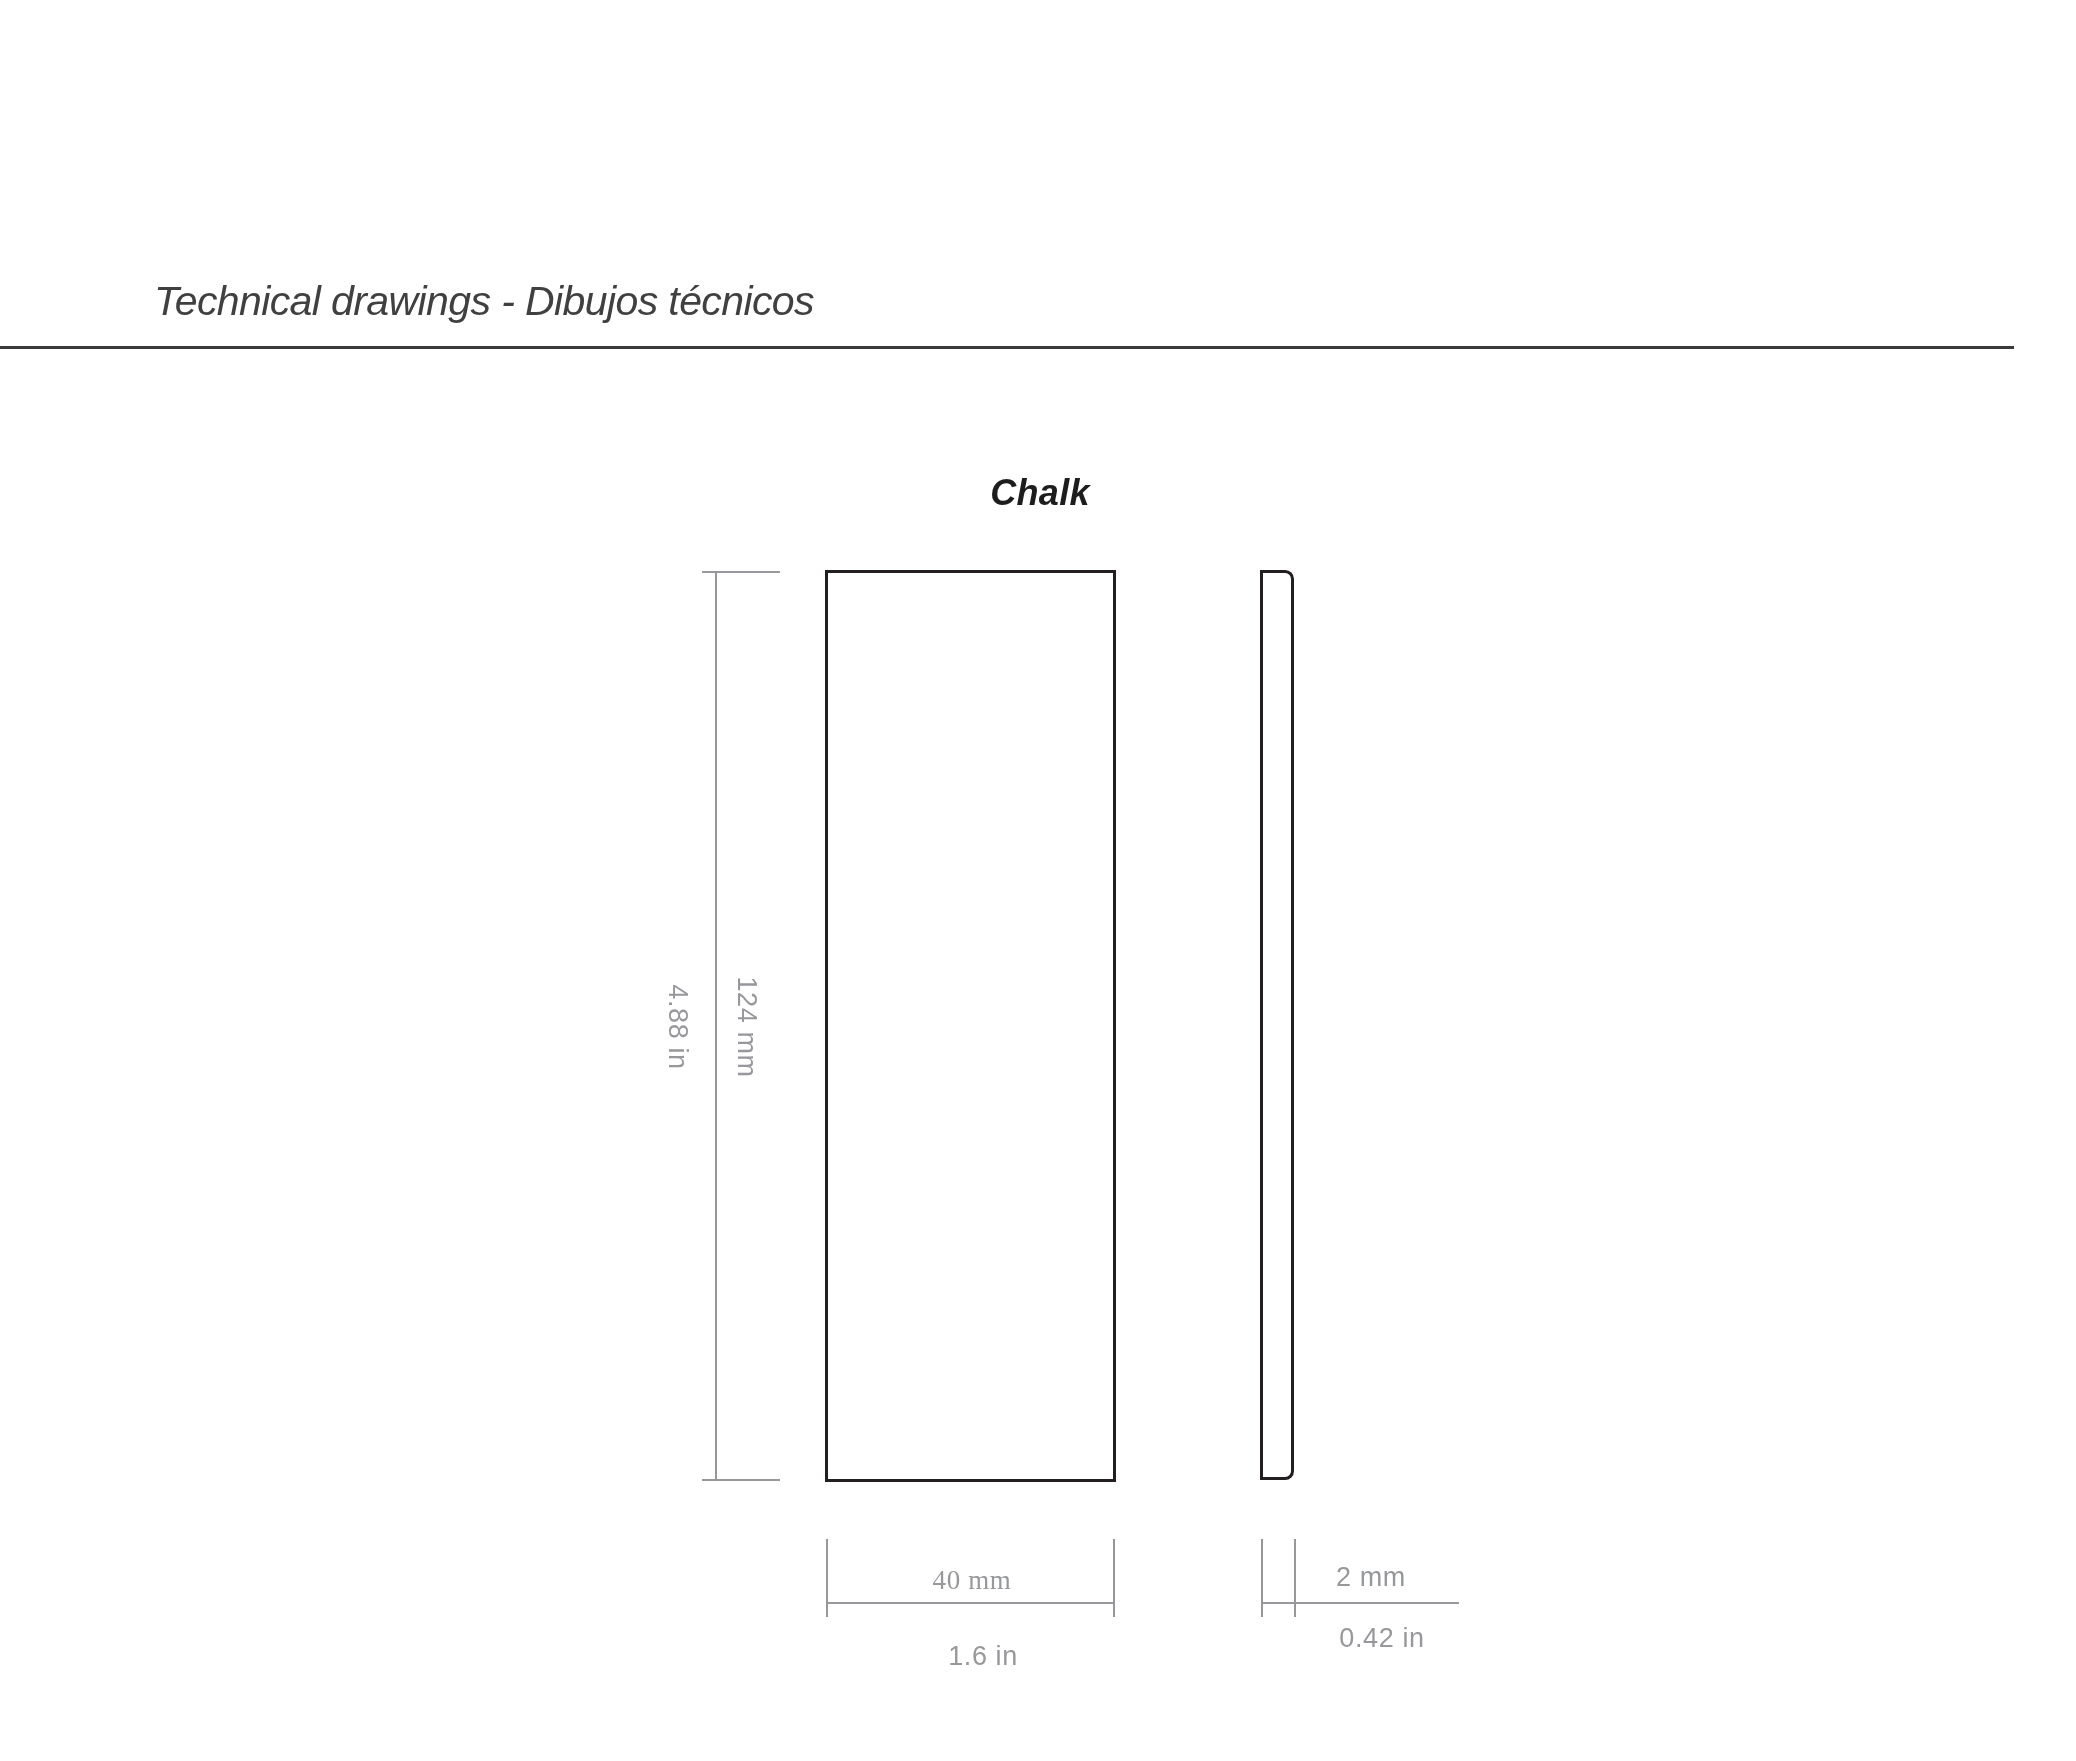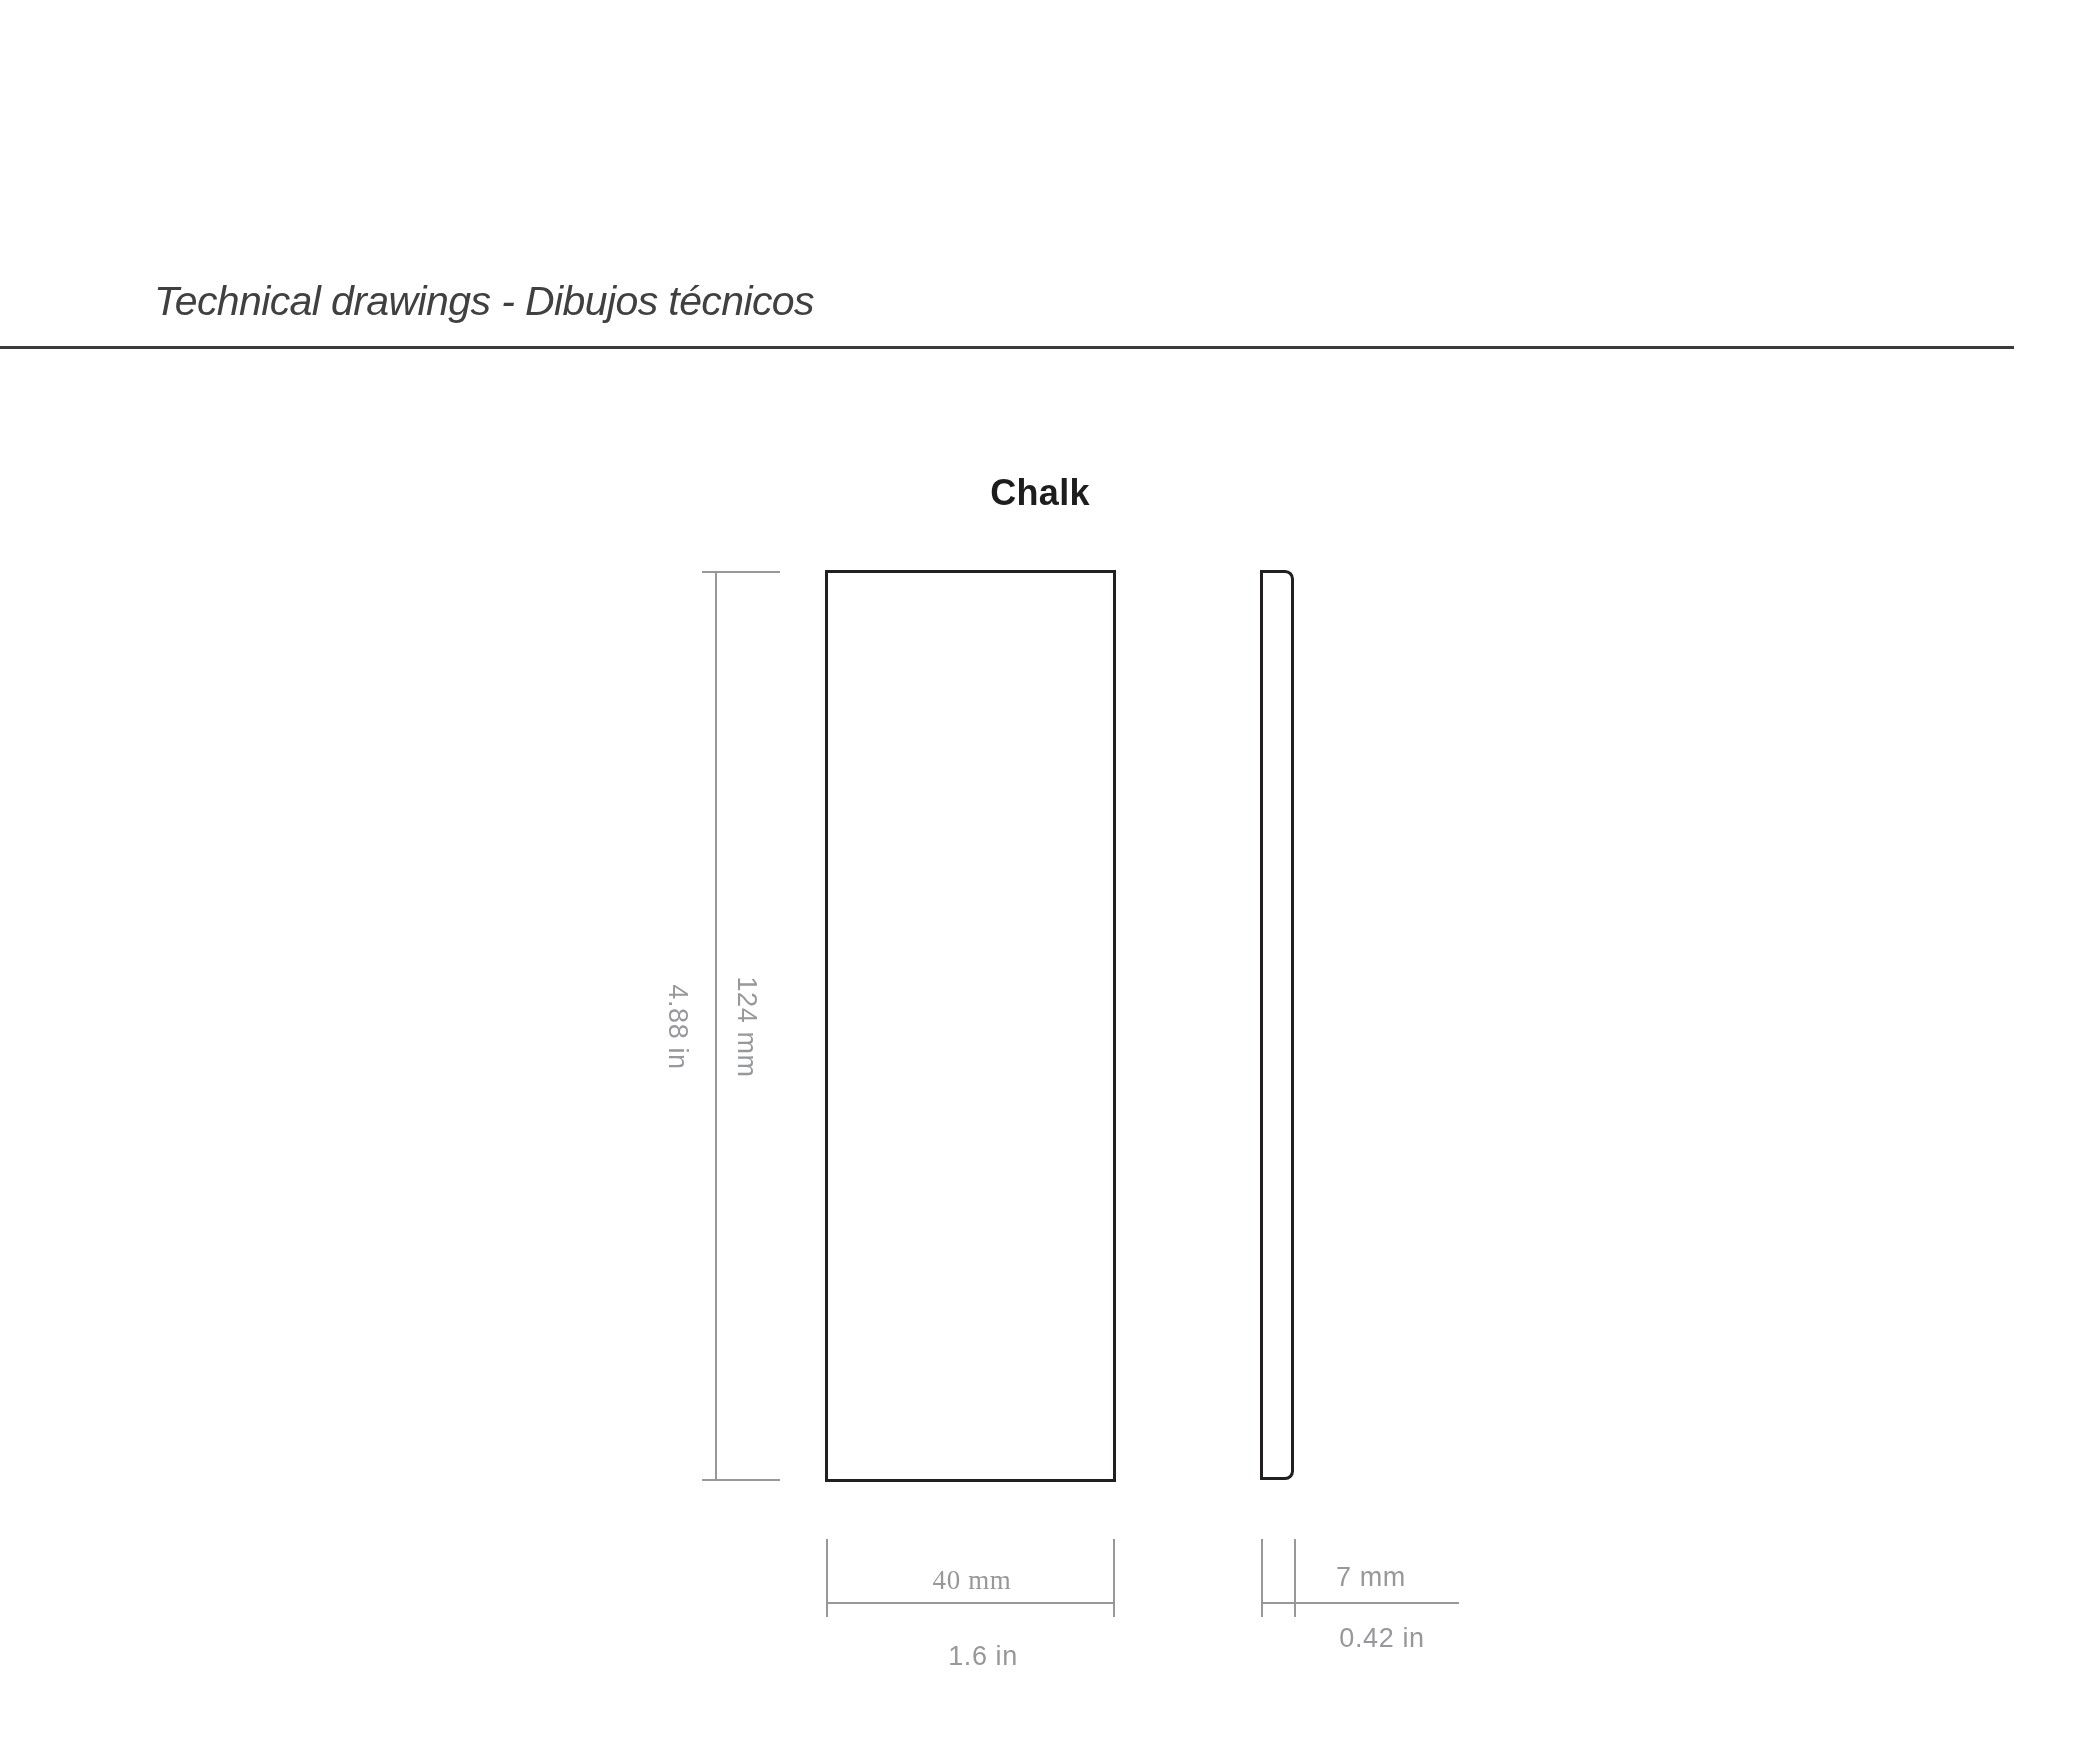--- a/index.html
+++ b/index.html
@@ -46,20 +46,21 @@
     left: 1040px;
     top: 475px;
     margin: 0;
     transform: translateX(-50%);
     font-size: 36px;
     line-height: 1;
     font-weight: 700;
     letter-spacing: 0.3px;
     color: #1d1d1d;
     white-space: nowrap;
+    font-style: italic;
   }
 
   
   .front-view {
     position: absolute;
     left: 825px;
     top: 570px;
     width: 291px;
     height: 912px;
     box-sizing: border-box;
@@ -141,17 +142,17 @@
 
   <div class="dim w-ext-left"></div>
   <div class="dim w-ext-right"></div>
   <div class="dim w-line"></div>
   <p class="dim-label lbl-width-mm">40 mm</p>
   <p class="dim-label lbl-width-in">1.6 in</p>
 
   <div class="dim t-ext-left"></div>
   <div class="dim t-ext-right"></div>
   <div class="dim t-line"></div>
-  <p class="dim-label lbl-thick-mm">7 mm</p>
+  <p class="dim-label lbl-thick-mm">2 mm</p>
   <p class="dim-label lbl-thick-in">0.42 in</p>
 
 </div>
 
 
 </body></html>

